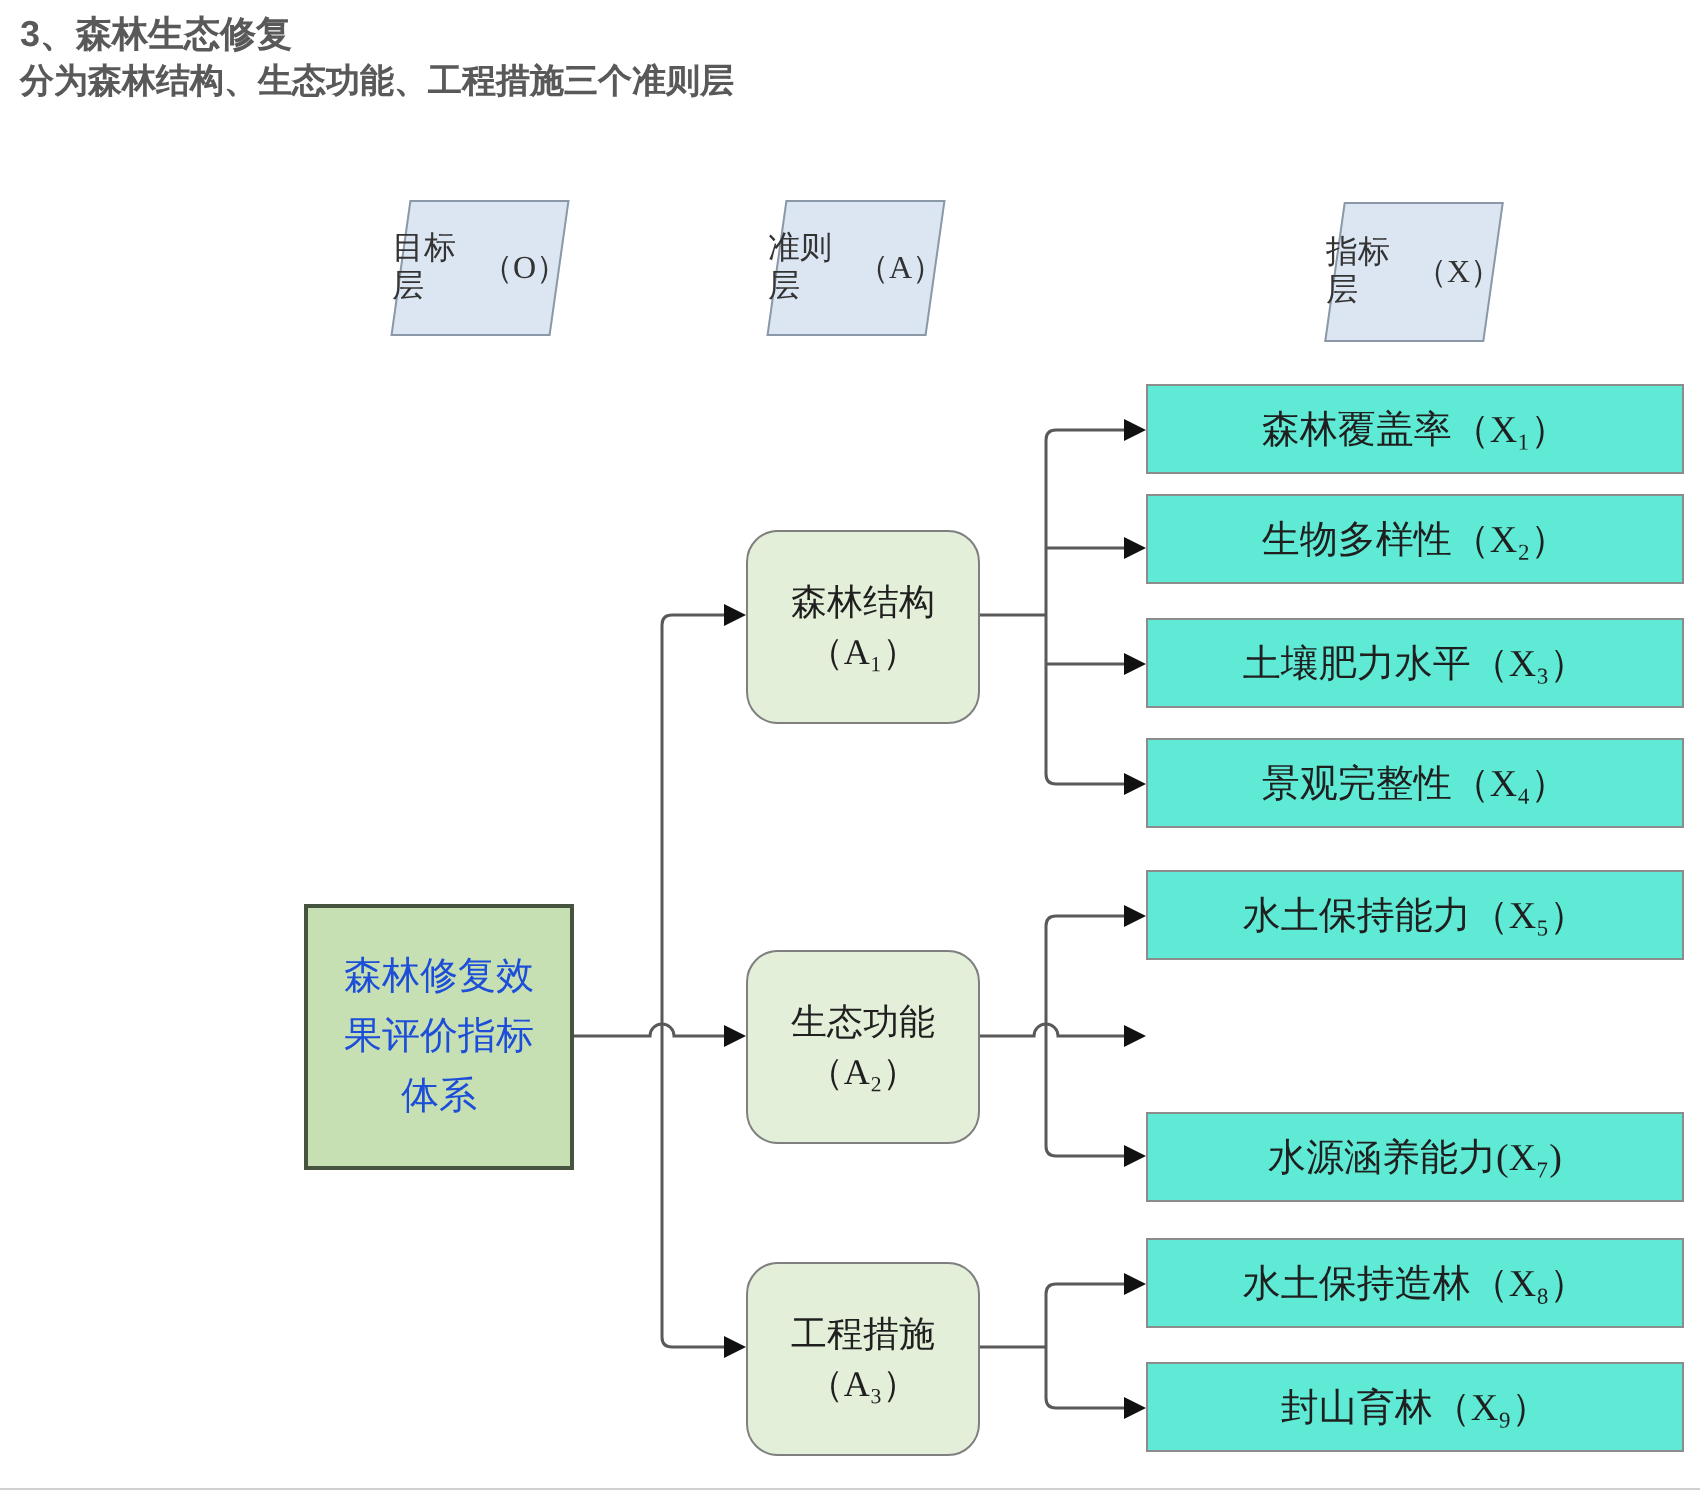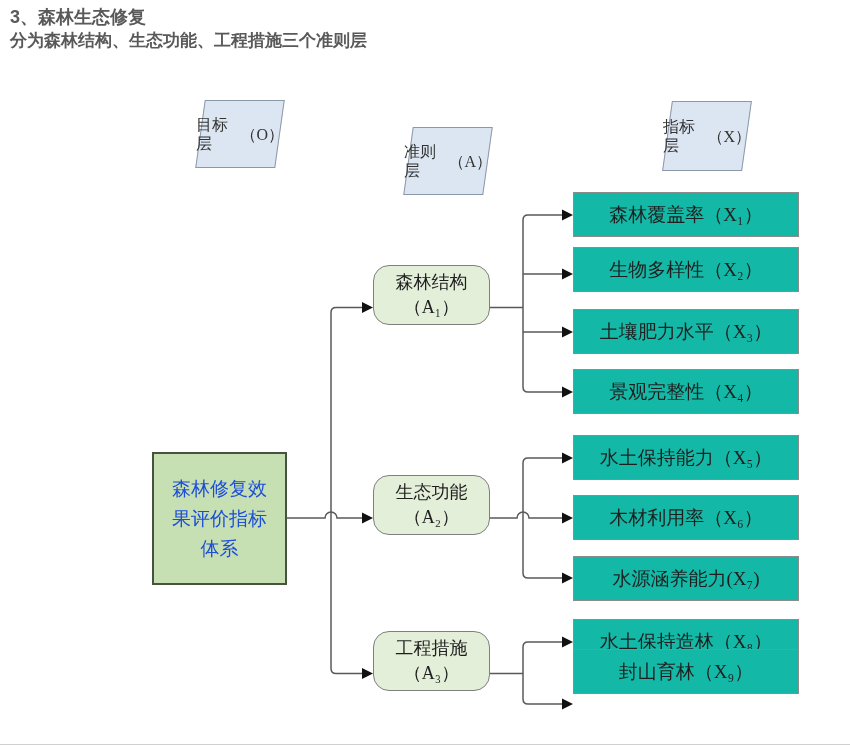--- a/index.html
+++ b/index.html
@@ -25,52 +25,52 @@
     position:absolute;left:4px;right:4px;top:0;bottom:0;
     background:#dce6f2;border:1px solid #8a98a8;
     transform:skewX(-8deg);
   }
   .layer .txt{
     position:absolute;inset:0;display:flex;flex-direction:row;
     align-items:center;justify-content:center;gap:2px;
     color:#333333;font-size:16px;line-height:19px;
   }
   .layer-goal{left:196px;top:100px;}
-  .layer-criteria{left:404px;top:100px;margin-top:27px;}
+  .layer-criteria{left:384px;top:100px;}
   .layer-indicator{left:663px;top:101px;height:70px;}
 
   
   .goal-box{
     position:absolute;left:152px;top:452px;width:135px;height:133px;
     background:#c6e0b4;border:2px solid #46533e;box-sizing:border-box;
     display:flex;align-items:center;justify-content:center;text-align:center;
     font-size:19px;line-height:30px;color:#1d4ed8;white-space:pre-line;
   }
 
   
   .crit{
-    position:absolute;left:373px;width:117px;height:60px;box-sizing:border-box;
+    position:absolute;left:373px;width:117px;height:97px;box-sizing:border-box;
     background:#e3efd9;border:1.5px solid #7f7f7f;border-radius:16px;
     display:flex;flex-direction:column;align-items:center;justify-content:center;
     color:#1f1f1f;font-size:18px;line-height:25px;text-align:center;
   }
   .crit-a1{top:265px;}
   .crit-a2{top:475px;}
   .crit-a3{top:631px;}
 
   
   .ind{
-    position:absolute;left:573px;width:226px;height:45px;box-sizing:border-box;
-    background:#14b8a6;border:1.5px solid #8c8c8c;
+    position:absolute;left:573px;width:269px;height:45px;box-sizing:border-box;
+    background:#5eead4;border:1.5px solid #8c8c8c;
     display:flex;align-items:center;justify-content:center;
     color:#1f1f1f;font-size:19px;white-space:nowrap;
   }
   .ind-x1{top:192px;} .ind-x2{top:247px;} .ind-x3{top:309px;}
   .ind-x4{top:369px;} .ind-x5{top:435px;} .ind-x6{top:495px;}
-  .ind-x7{top:556px;} .ind-x8{top:619px;} .ind-x9{top:649px;}
+  .ind-x7{top:556px;} .ind-x8{top:619px;} .ind-x9{top:681px;}
 
   .bottom-divider{
     position:absolute;left:0;bottom:0;width:100%;height:0;
     border-top:1.5px solid #d0d0d0;
   }
 </style>
 </head>
 <body>
 
 <div class="page">
@@ -149,19 +149,18 @@
   <div class="crit crit-a3">
     <span>工程措施</span>
     <span>（A₃）</span>
   </div>
 
   <div class="ind ind-x1">森林覆盖率（X₁）</div>
   <div class="ind ind-x2">生物多样性（X₂）</div>
   <div class="ind ind-x3">土壤肥力水平（X₃）</div>
   <div class="ind ind-x4">景观完整性（X₄）</div>
   <div class="ind ind-x5">水土保持能力（X₅）</div>
-  <div class="ind ind-x6">木材利用率（X₆）</div>
   <div class="ind ind-x7">水源涵养能力(X₇)</div>
   <div class="ind ind-x8">水土保持造林（X₈）</div>
   <div class="ind ind-x9">封山育林（X₉）</div>
 
   <div class="bottom-divider"></div>
 </div>
 
 </body></html>

